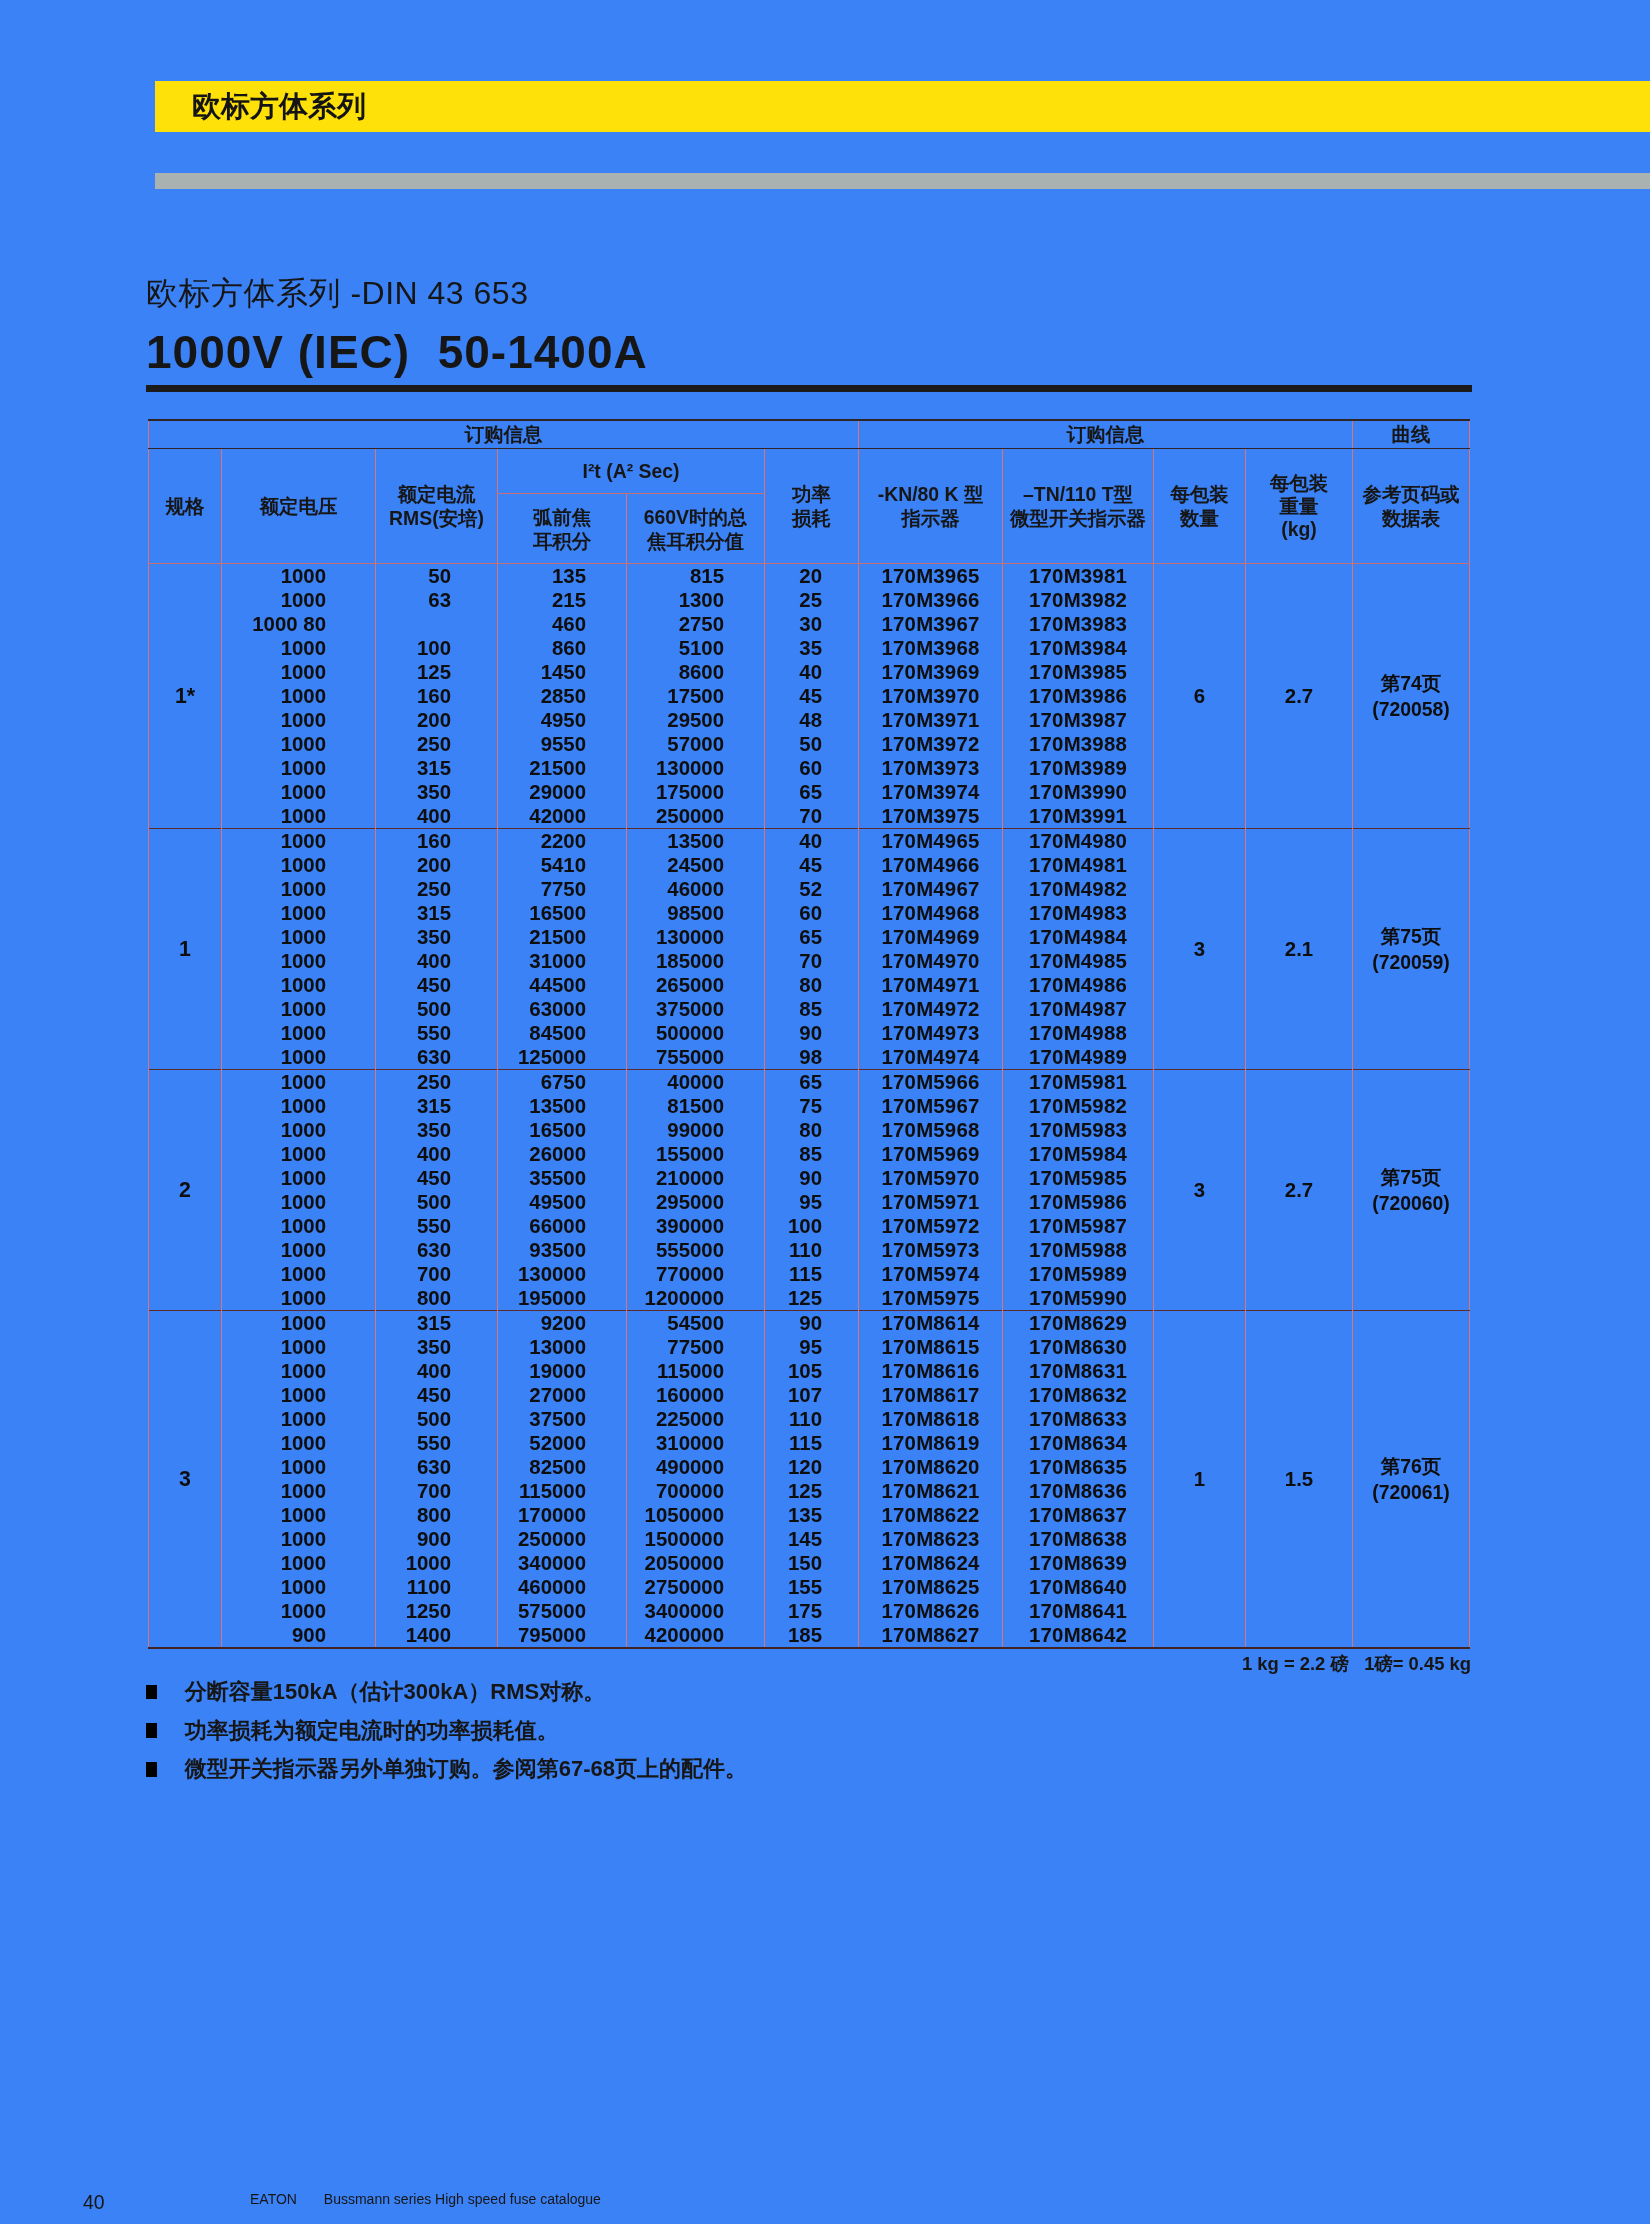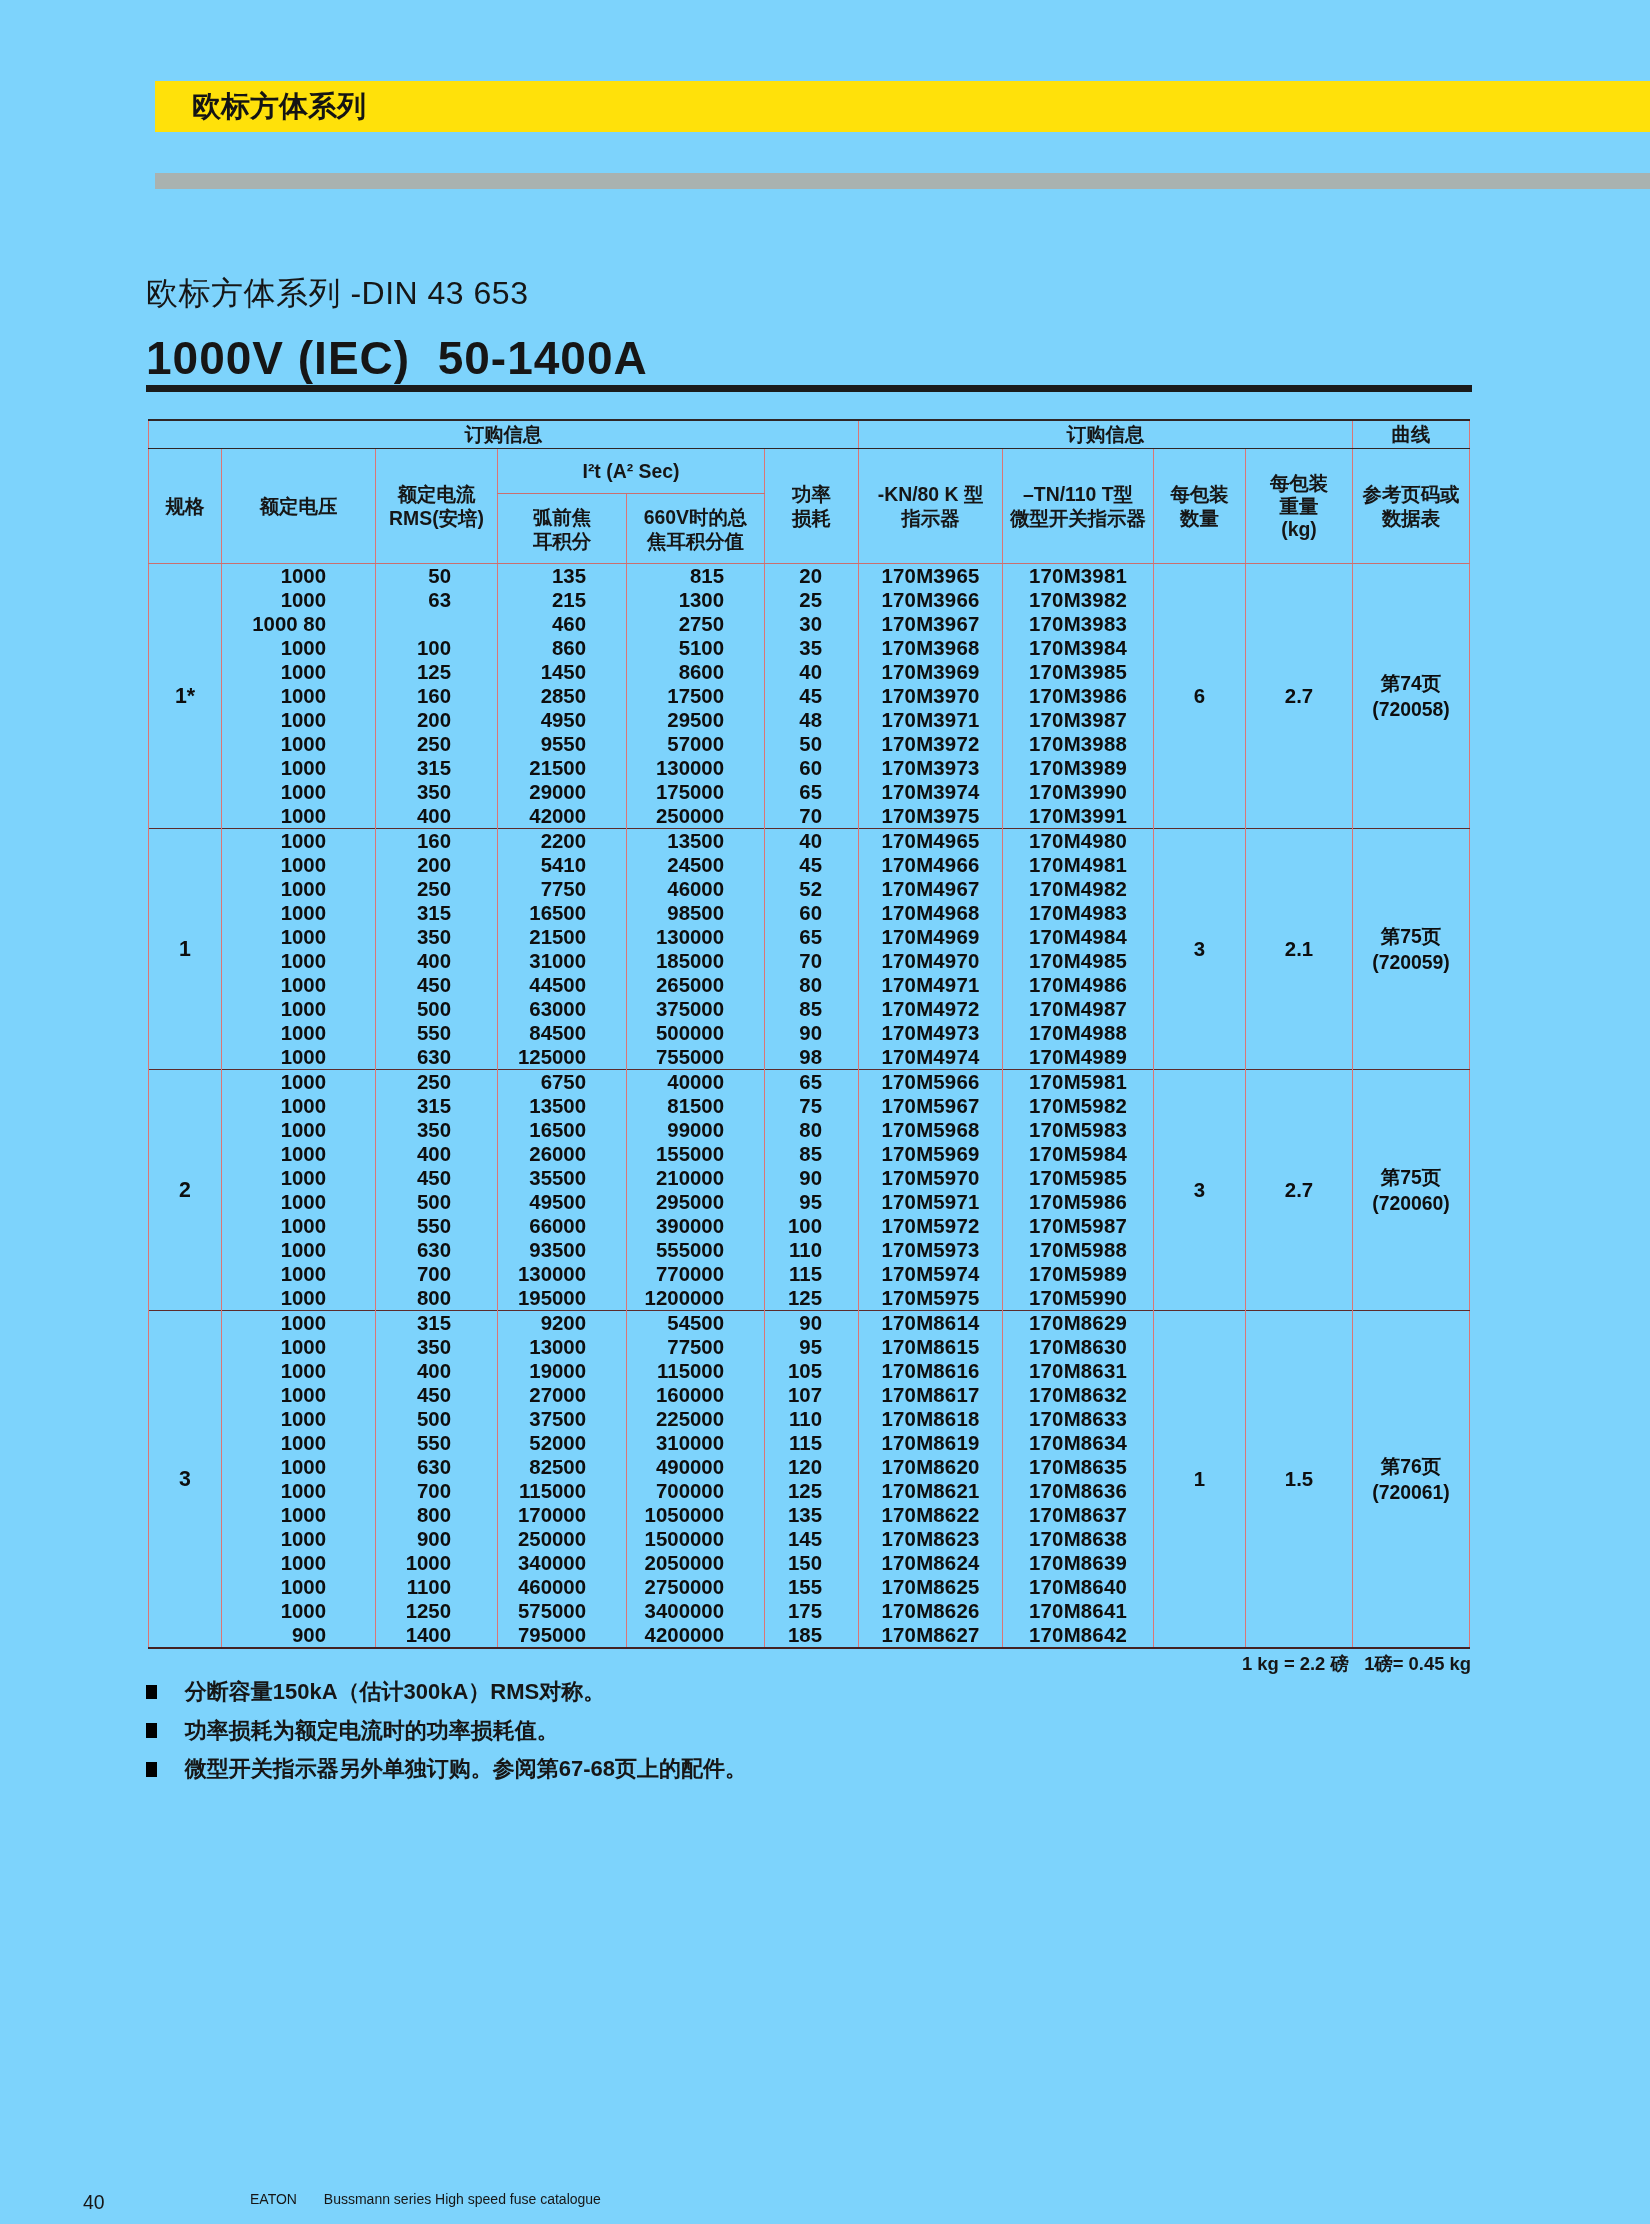--- a/index.html
+++ b/index.html
@@ -1,27 +1,27 @@
 <!DOCTYPE html>
 <html><head>
 <meta charset="utf-8">
 <style>
   * { margin:0; padding:0; box-sizing:border-box; }
   html,body { background:#ffffff; }
   body { font-family:"Liberation Sans", sans-serif; color:#161616; }
-  .page { position:relative; width:1651px; height:2224px; background:#7dd3fc; overflow:hidden; }
+  .page { position:relative; width:1651px; height:2224px; background:#3b82f6; overflow:hidden; }
 
   .series-banner { position:absolute; left:155px; top:81px; right:0; height:51px;
     background:#FFE10A; display:flex; align-items:center; padding-left:37px;
     font-size:29px; font-weight:bold; color:#141414; }
   .gray-bar { position:absolute; left:155px; top:173px; right:0; height:15.5px; background:#A9B2B0; }
 
   .title-block { position:absolute; left:146px; top:272px; }
   .title-sub { font-size:32px; font-weight:normal; letter-spacing:0.5px; }
-  .title-main { font-size:46px; font-weight:bold; margin-top:15px; white-space:pre; letter-spacing:1px; }
+  .title-main { font-size:46px; font-weight:bold; margin-top:9px; white-space:pre; letter-spacing:1px; }
   .black-rule { position:absolute; left:146px; top:385px; width:1326px; height:6.8px; background:#1b1b1b; }
 
   .fuse-table-wrap { position:absolute; left:148px; top:419px; }
   table.fuse { border-collapse:collapse; table-layout:fixed; width:1322px;
     border-left:1.9px solid #6B6B6B; border-right:1.5px solid #DB7575; border-bottom:2.9px solid #432222; }
   table.fuse th, table.fuse td { border-left:1.5px solid #DB7575; vertical-align:middle; }
 
   tr.h-group th { height:24px; border-top:2.9px solid #2F2526; border-bottom:1.9px solid #2F2526;
     font-size:19.4px; font-weight:bold; text-align:center; }
   tr.h-cols th, tr.h-sub th { font-weight:bold; text-align:center; font-size:19.4px; line-height:24px; }

